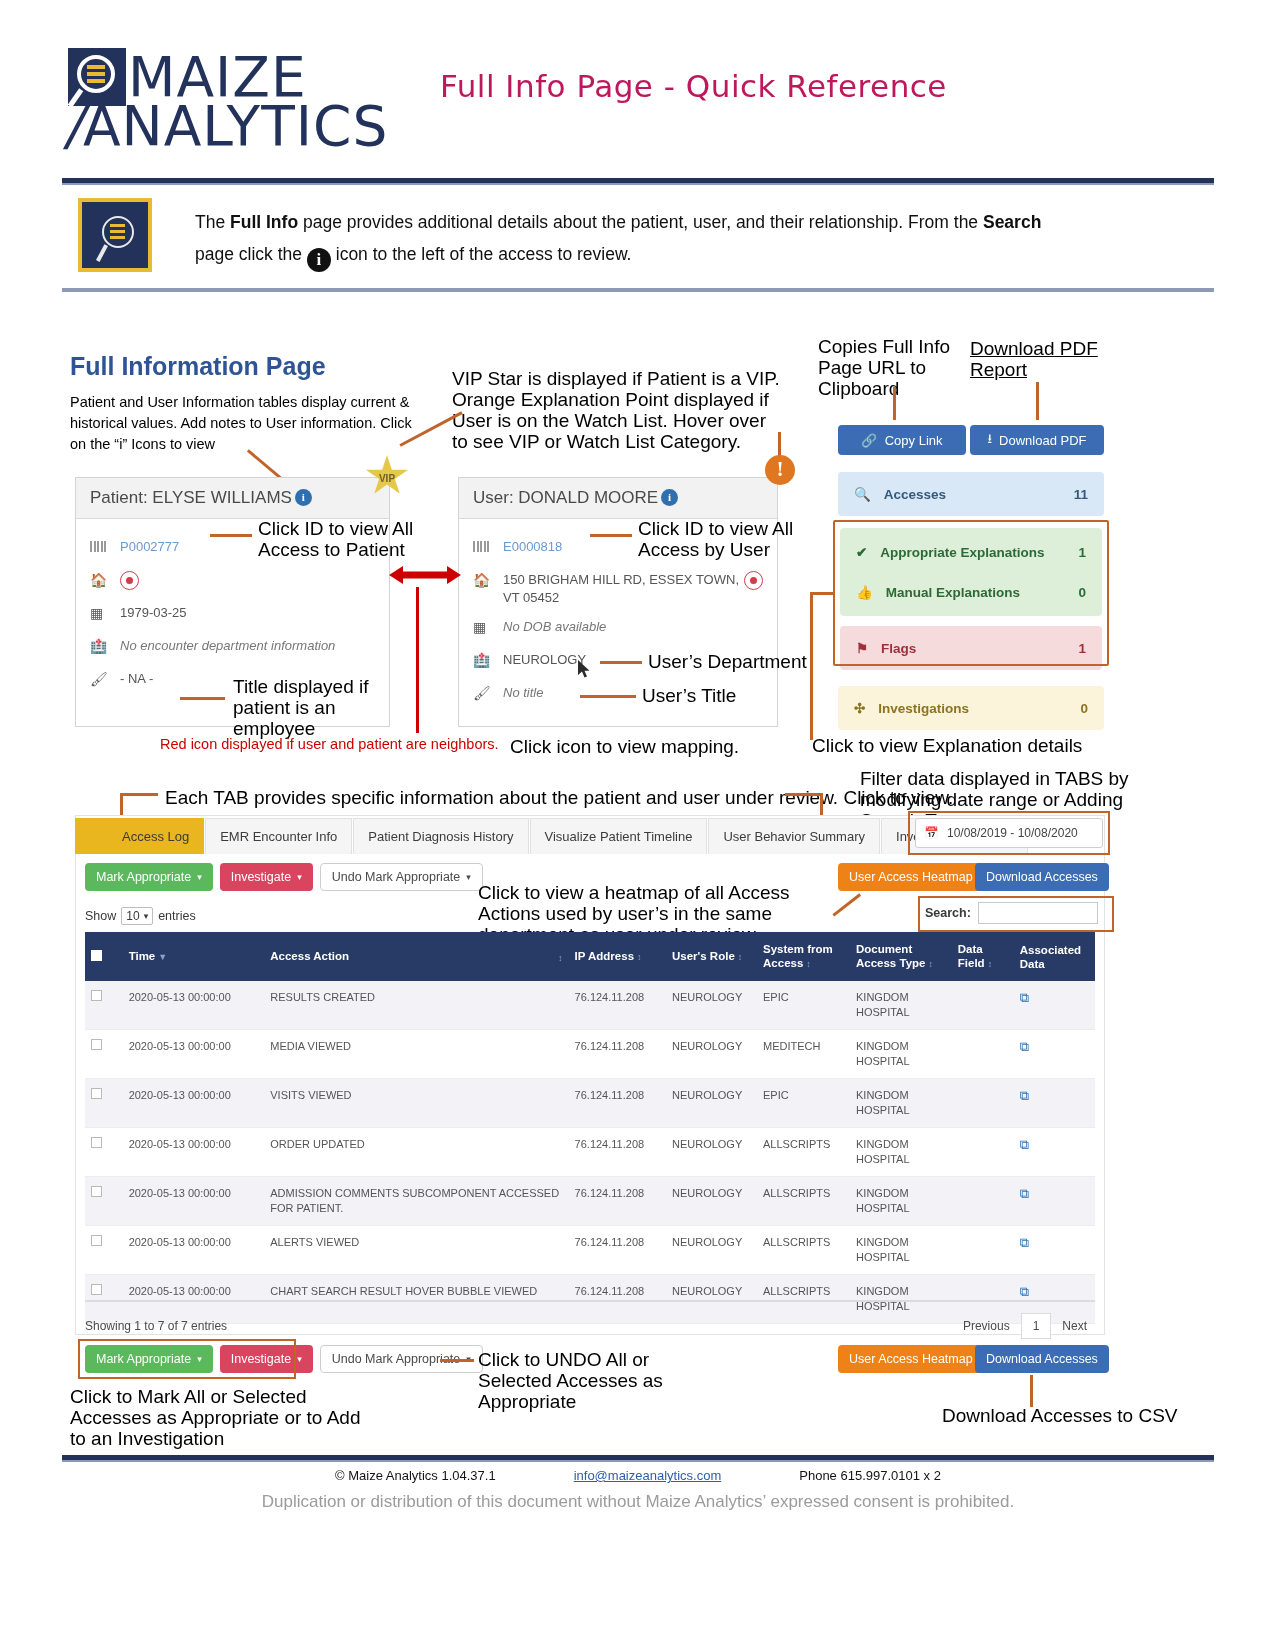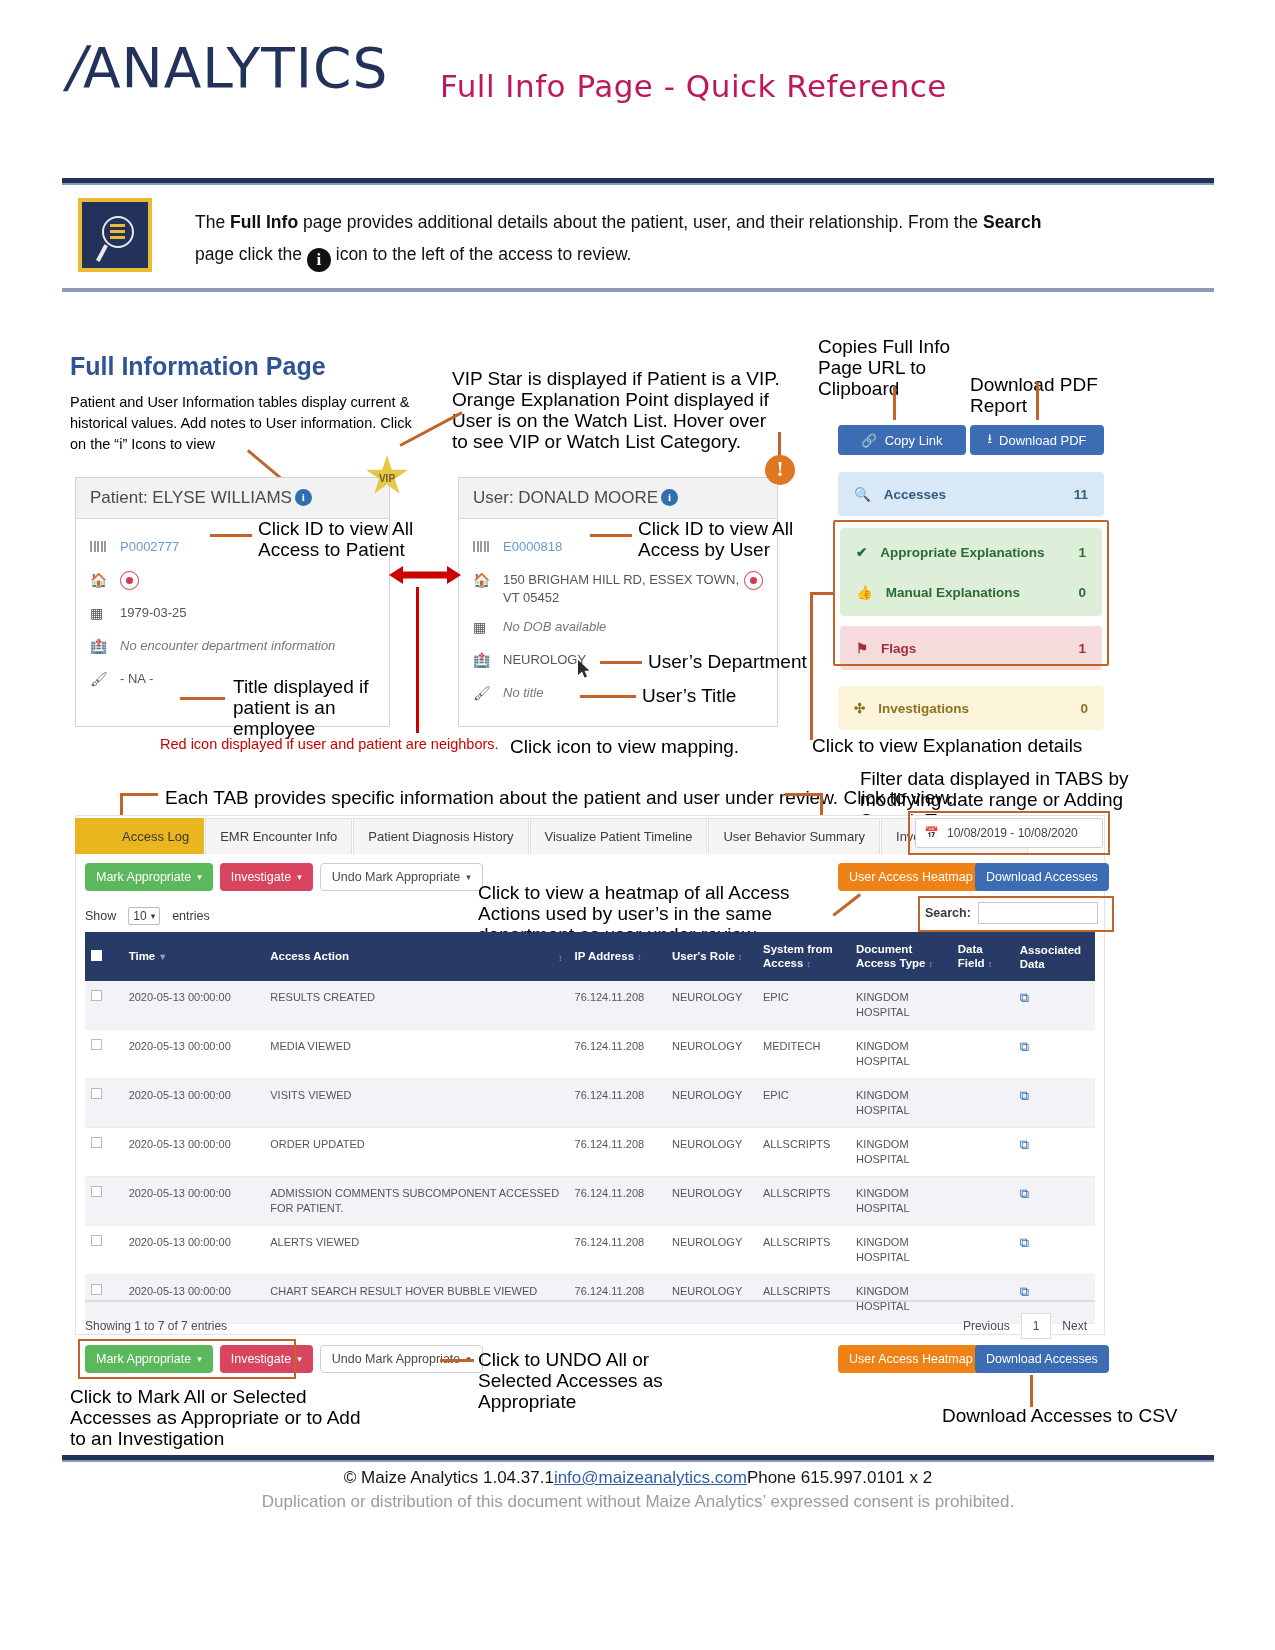--- a/index.html
+++ b/index.html
@@ -187,21 +187,21 @@
   .white { background:#fff; color:#4a4a4a; border:1px solid #cdcdcd; }
   .orange { background:#ef8217; }
   .blue { background:#3b6cb4; }
 
   #toolbar-top { left:85px; top:863px; display:flex; gap:7px; align-items:center; }
   #heatmap-top { left:838px; top:863px; }
   #dl-top { left:975px; top:863px; }
 
   #show-entries {
     left:85px; top:907px; font-size:12.5px; color:#3a3a3a;
-    display:flex; align-items:center; gap:12px;
+    display:flex; align-items:center; gap:5px;
   }
   .selbox {
     border:1px solid #bdbdbd; background:#fff; padding:1px 4px; font-size:12px;
     display:inline-flex; align-items:center; gap:4px; border-radius:2px;
   }
   #search-row {
     left:925px; top:902px; display:flex; align-items:center; gap:7px;
     font-size:12.5px; color:#3a3a3a; font-weight:bold;
   }
   #search-input { width:120px; height:22px; border:1px solid #c8c8c8; background:#fff; }
@@ -232,33 +232,43 @@
 
   #toolbar-bottom { left:85px; top:1345px; display:flex; gap:7px; align-items:center; }
   #tb-bottom-hl { left:78px; top:1339px; width:218px; height:40px; border:2.5px solid #c0642a; }
   #heatmap-bot { left:838px; top:1345px; }
   #dl-bot { left:975px; top:1345px; }
 
   
   #footer-rule { left:62px; top:1455px; width:1152px; height:5px; background:#22325a; }
   #footer-rule2 { left:62px; top:1460px; width:1152px; height:2px; background:#8c9ab5; }
   #footer-line1 {
-    left:62px; top:1468px; width:1152px; display:flex; justify-content:center; 
-    font-size:17px; color:#151515;
+    left:62px; top:1468px; width:1152px; display:flex; justify-content:center; gap:78px;
+    font-size:13px; color:#151515;
   }
   #footer-link { color:#2b5faa; text-decoration:underline;text-align:center; }
   #footer-line2 {
     left:62px; top:1492px; width:1152px; text-align:center;
     font-size:17px; color:#9b9b9b;
   }
 </style>
 </head>
 <body>
 
 <div class="abs" id="logo-block">
+  <div class="logo-row1">
+    <span class="logo-mark">
+      <span class="glass"></span>
+        <span class="bar b1"></span>
+        <span class="bar b2"></span>
+        <span class="bar b3"></span>
+        <span class="handle"></span>
+    </span>
+    <span class="logo-word">MAIZE</span>
+  </div>
   <div class="logo-row2">
     <span class="logo-slash">/</span>
     <span class="logo-word">ANALYTICS</span>
   </div>
 </div>
 <div class="abs" id="doc-title">Full Info Page - Quick Reference</div>
 <div class="abs" id="header-rule"></div>
 <div class="abs" id="header-rule2"></div>
 
 <div class="abs" id="callout-icon">
@@ -279,21 +289,21 @@
 
 <div class="abs oline oline-h" style="left:248px; top:449px; width:52px; transform:rotate(40deg); transform-origin:left center;"></div>
 <div class="abs" style="left:276px; top:478px; width:28px; height:28px; border:2.5px solid #c0642a; border-radius:50%;"></div>
 
 <div class="abs note" style="left:452px; top:368px; width:330px;">VIP Star is displayed if Patient is a VIP.  Orange Explanation Point displayed if User is on the Watch List.  Hover over to see VIP or Watch List Category.</div>
 <div class="abs oline oline-h" style="left:400px; top:444px; width:70px; transform:rotate(-28deg); transform-origin:left center;"></div>
 <div class="abs oline oline-v" style="left:778px; top:432px; height:28px;"></div>
 
 <div class="abs note" style="left:818px; top:336px; width:150px;">Copies Full Info Page URL to Clipboard</div>
 <div class="abs oline oline-v" style="left:893px; top:387px; height:33px;"></div>
-<div class="abs note" style="left:970px; top:374px; width:165px;">Download PDF Report</div>
+<div class="abs note" style="left:970px; top:338px; width:165px;text-decoration:underline;">Download PDF Report</div>
 <div class="abs oline oline-v" style="left:1036px; top:382px; height:38px;"></div>
 
 <div class="abs card" style="left:75px; top:477px; width:315px; height:250px;">
   <div class="card-head">
     <span>Patient: ELYSE WILLIAMS</span><span class="circ-i" style="margin-left:3px;">i</span>
   </div>
   <div class="card-body">
     <div class="crow">
       <span class="cicon"><span class="bc">
             <span></span>

